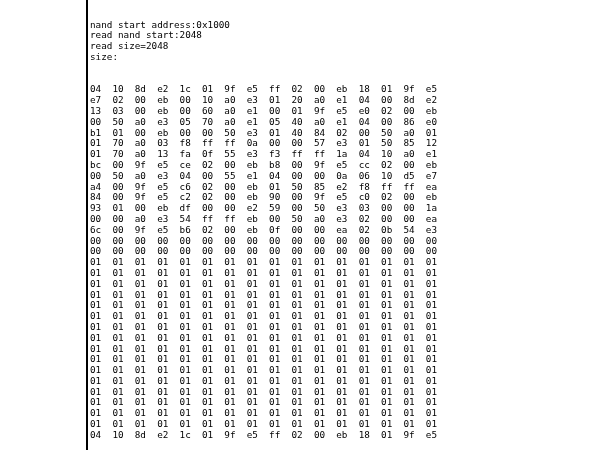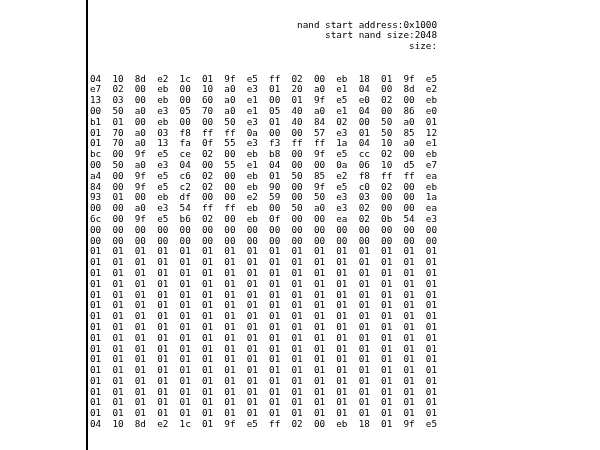--- a/index.html
+++ b/index.html
@@ -22,24 +22,24 @@
   .terminal-text {
     position: absolute;
     left: 90px;
     top: -2px;
     color: #000000;
     font-size: 9.3px;
     line-height: 10.8px;
     white-space: pre;
     letter-spacing: 0;
   }
-  .line { height: 10.8px; text-align: right; }
+  .line { height: 10.8px; }
 </style>
 </head>
 <body>
 
 <div class="screen">
   <div class="left-border"></div>
   <div class="terminal-text">
-    <div id="header-lines"><div class="line">nand start address:0x1000</div><div class="line">start nand size:2048</div><div class="line">size:</div></div>
+    <div id="header-lines"><div class="line">nand start address:0x1000</div><div class="line">read nand start:2048</div><div class="line">read size=2048</div><div class="line">size:</div></div>
     <div id="hex-dump"><div class="line">04  10  8d  e2  1c  01  9f  e5  ff  02  00  eb  18  01  9f  e5</div><div class="line">e7  02  00  eb  00  10  a0  e3  01  20  a0  e1  04  00  8d  e2</div><div class="line">13  03  00  eb  00  60  a0  e1  00  01  9f  e5  e0  02  00  eb</div><div class="line">00  50  a0  e3  05  70  a0  e1  05  40  a0  e1  04  00  86  e0</div><div class="line">b1  01  00  eb  00  00  50  e3  01  40  84  02  00  50  a0  01</div><div class="line">01  70  a0  03  f8  ff  ff  0a  00  00  57  e3  01  50  85  12</div><div class="line">01  70  a0  13  fa  0f  55  e3  f3  ff  ff  1a  04  10  a0  e1</div><div class="line">bc  00  9f  e5  ce  02  00  eb  b8  00  9f  e5  cc  02  00  eb</div><div class="line">00  50  a0  e3  04  00  55  e1  04  00  00  0a  06  10  d5  e7</div><div class="line">a4  00  9f  e5  c6  02  00  eb  01  50  85  e2  f8  ff  ff  ea</div><div class="line">84  00  9f  e5  c2  02  00  eb  90  00  9f  e5  c0  02  00  eb</div><div class="line">93  01  00  eb  df  00  00  e2  59  00  50  e3  03  00  00  1a</div><div class="line">00  00  a0  e3  54  ff  ff  eb  00  50  a0  e3  02  00  00  ea</div><div class="line">6c  00  9f  e5  b6  02  00  eb  0f  00  00  ea  02  0b  54  e3</div><div class="line">00  00  00  00  00  00  00  00  00  00  00  00  00  00  00  00</div><div class="line">00  00  00  00  00  00  00  00  00  00  00  00  00  00  00  00</div><div class="line">01  01  01  01  01  01  01  01  01  01  01  01  01  01  01  01</div><div class="line">01  01  01  01  01  01  01  01  01  01  01  01  01  01  01  01</div><div class="line">01  01  01  01  01  01  01  01  01  01  01  01  01  01  01  01</div><div class="line">01  01  01  01  01  01  01  01  01  01  01  01  01  01  01  01</div><div class="line">01  01  01  01  01  01  01  01  01  01  01  01  01  01  01  01</div><div class="line">01  01  01  01  01  01  01  01  01  01  01  01  01  01  01  01</div><div class="line">01  01  01  01  01  01  01  01  01  01  01  01  01  01  01  01</div><div class="line">01  01  01  01  01  01  01  01  01  01  01  01  01  01  01  01</div><div class="line">01  01  01  01  01  01  01  01  01  01  01  01  01  01  01  01</div><div class="line">01  01  01  01  01  01  01  01  01  01  01  01  01  01  01  01</div><div class="line">01  01  01  01  01  01  01  01  01  01  01  01  01  01  01  01</div><div class="line">01  01  01  01  01  01  01  01  01  01  01  01  01  01  01  01</div><div class="line">01  01  01  01  01  01  01  01  01  01  01  01  01  01  01  01</div><div class="line">01  01  01  01  01  01  01  01  01  01  01  01  01  01  01  01</div><div class="line">01  01  01  01  01  01  01  01  01  01  01  01  01  01  01  01</div><div class="line">01  01  01  01  01  01  01  01  01  01  01  01  01  01  01  01</div><div class="line">04  10  8d  e2  1c  01  9f  e5  ff  02  00  eb  18  01  9f  e5</div></div>
   </div>
 </div>
 
 </body></html>

